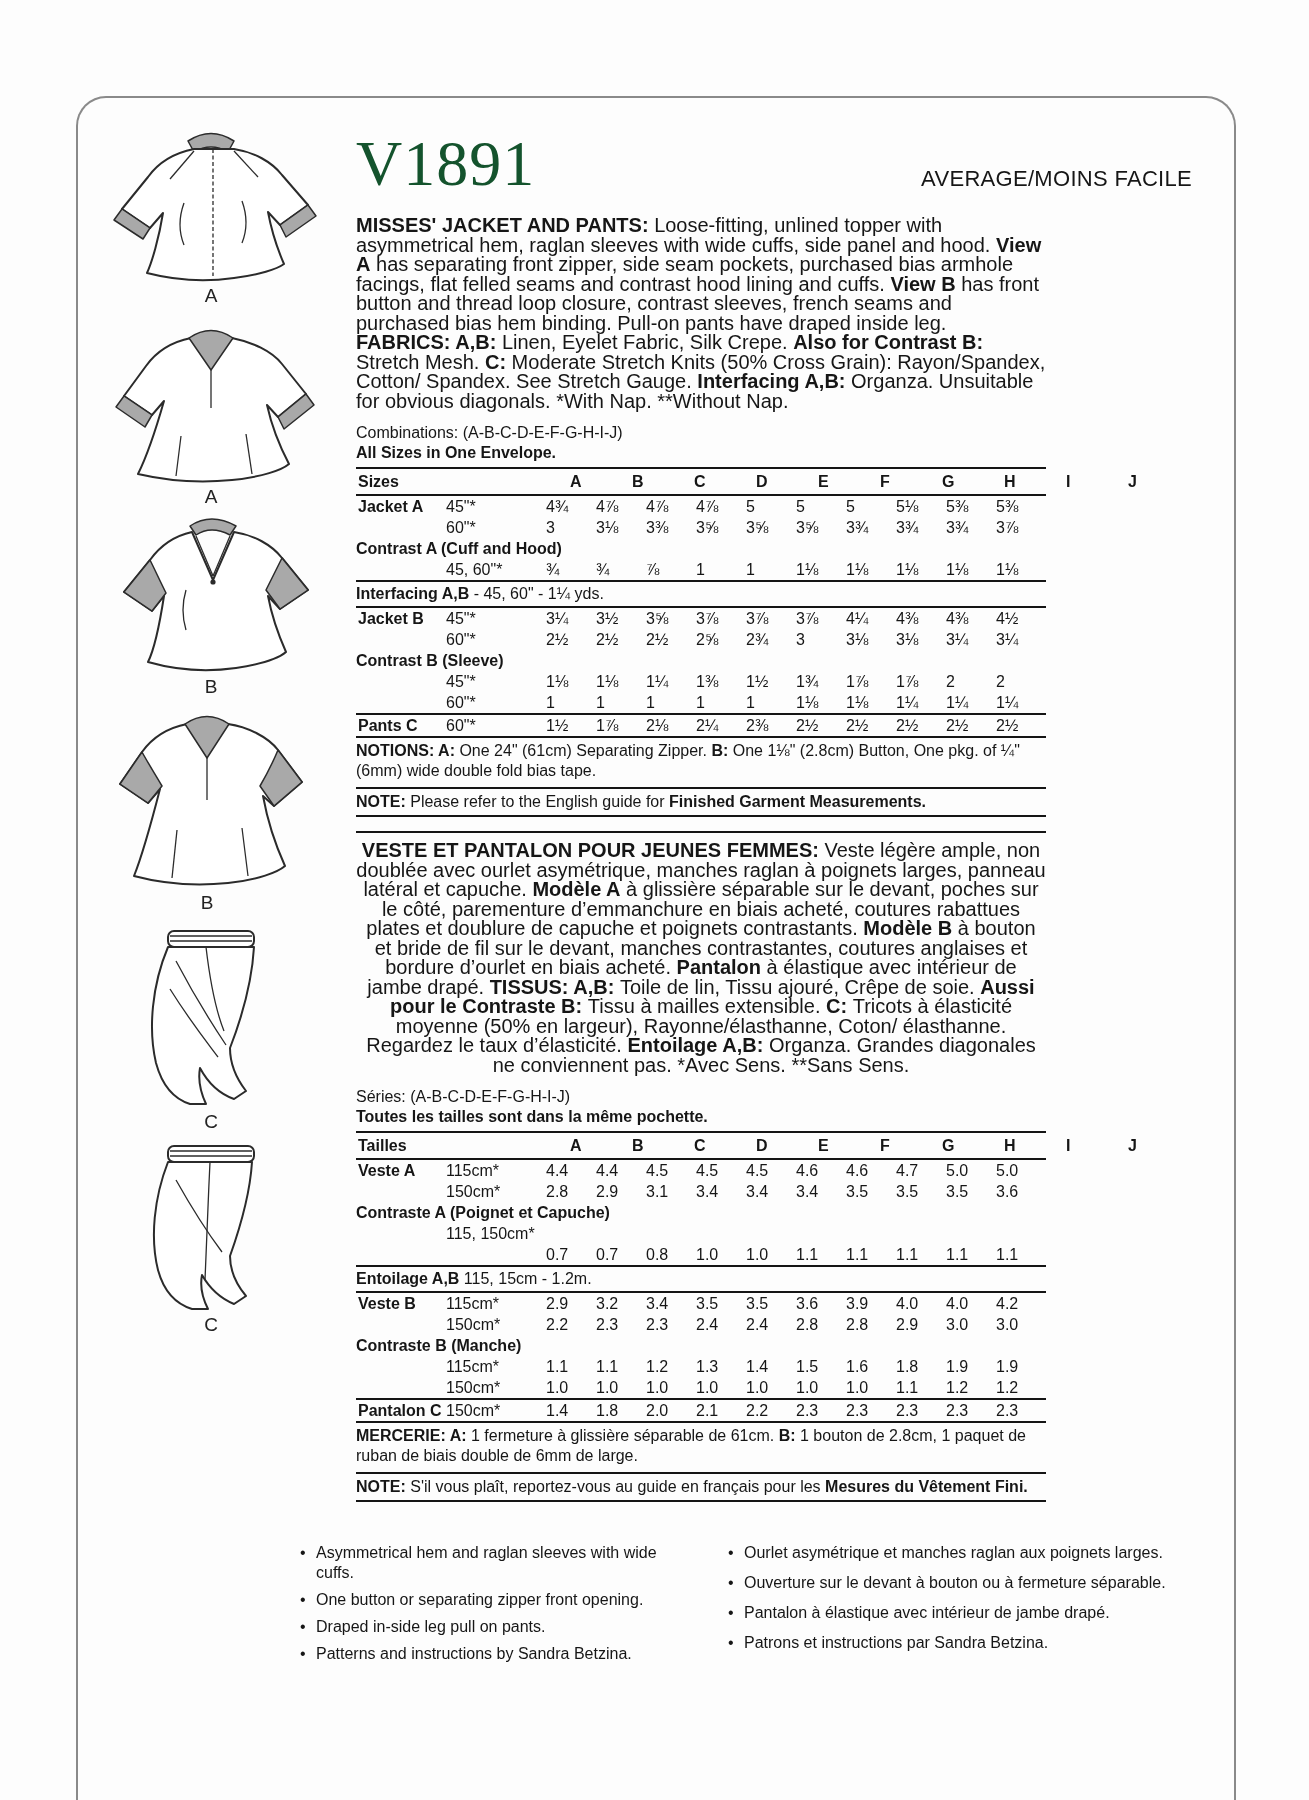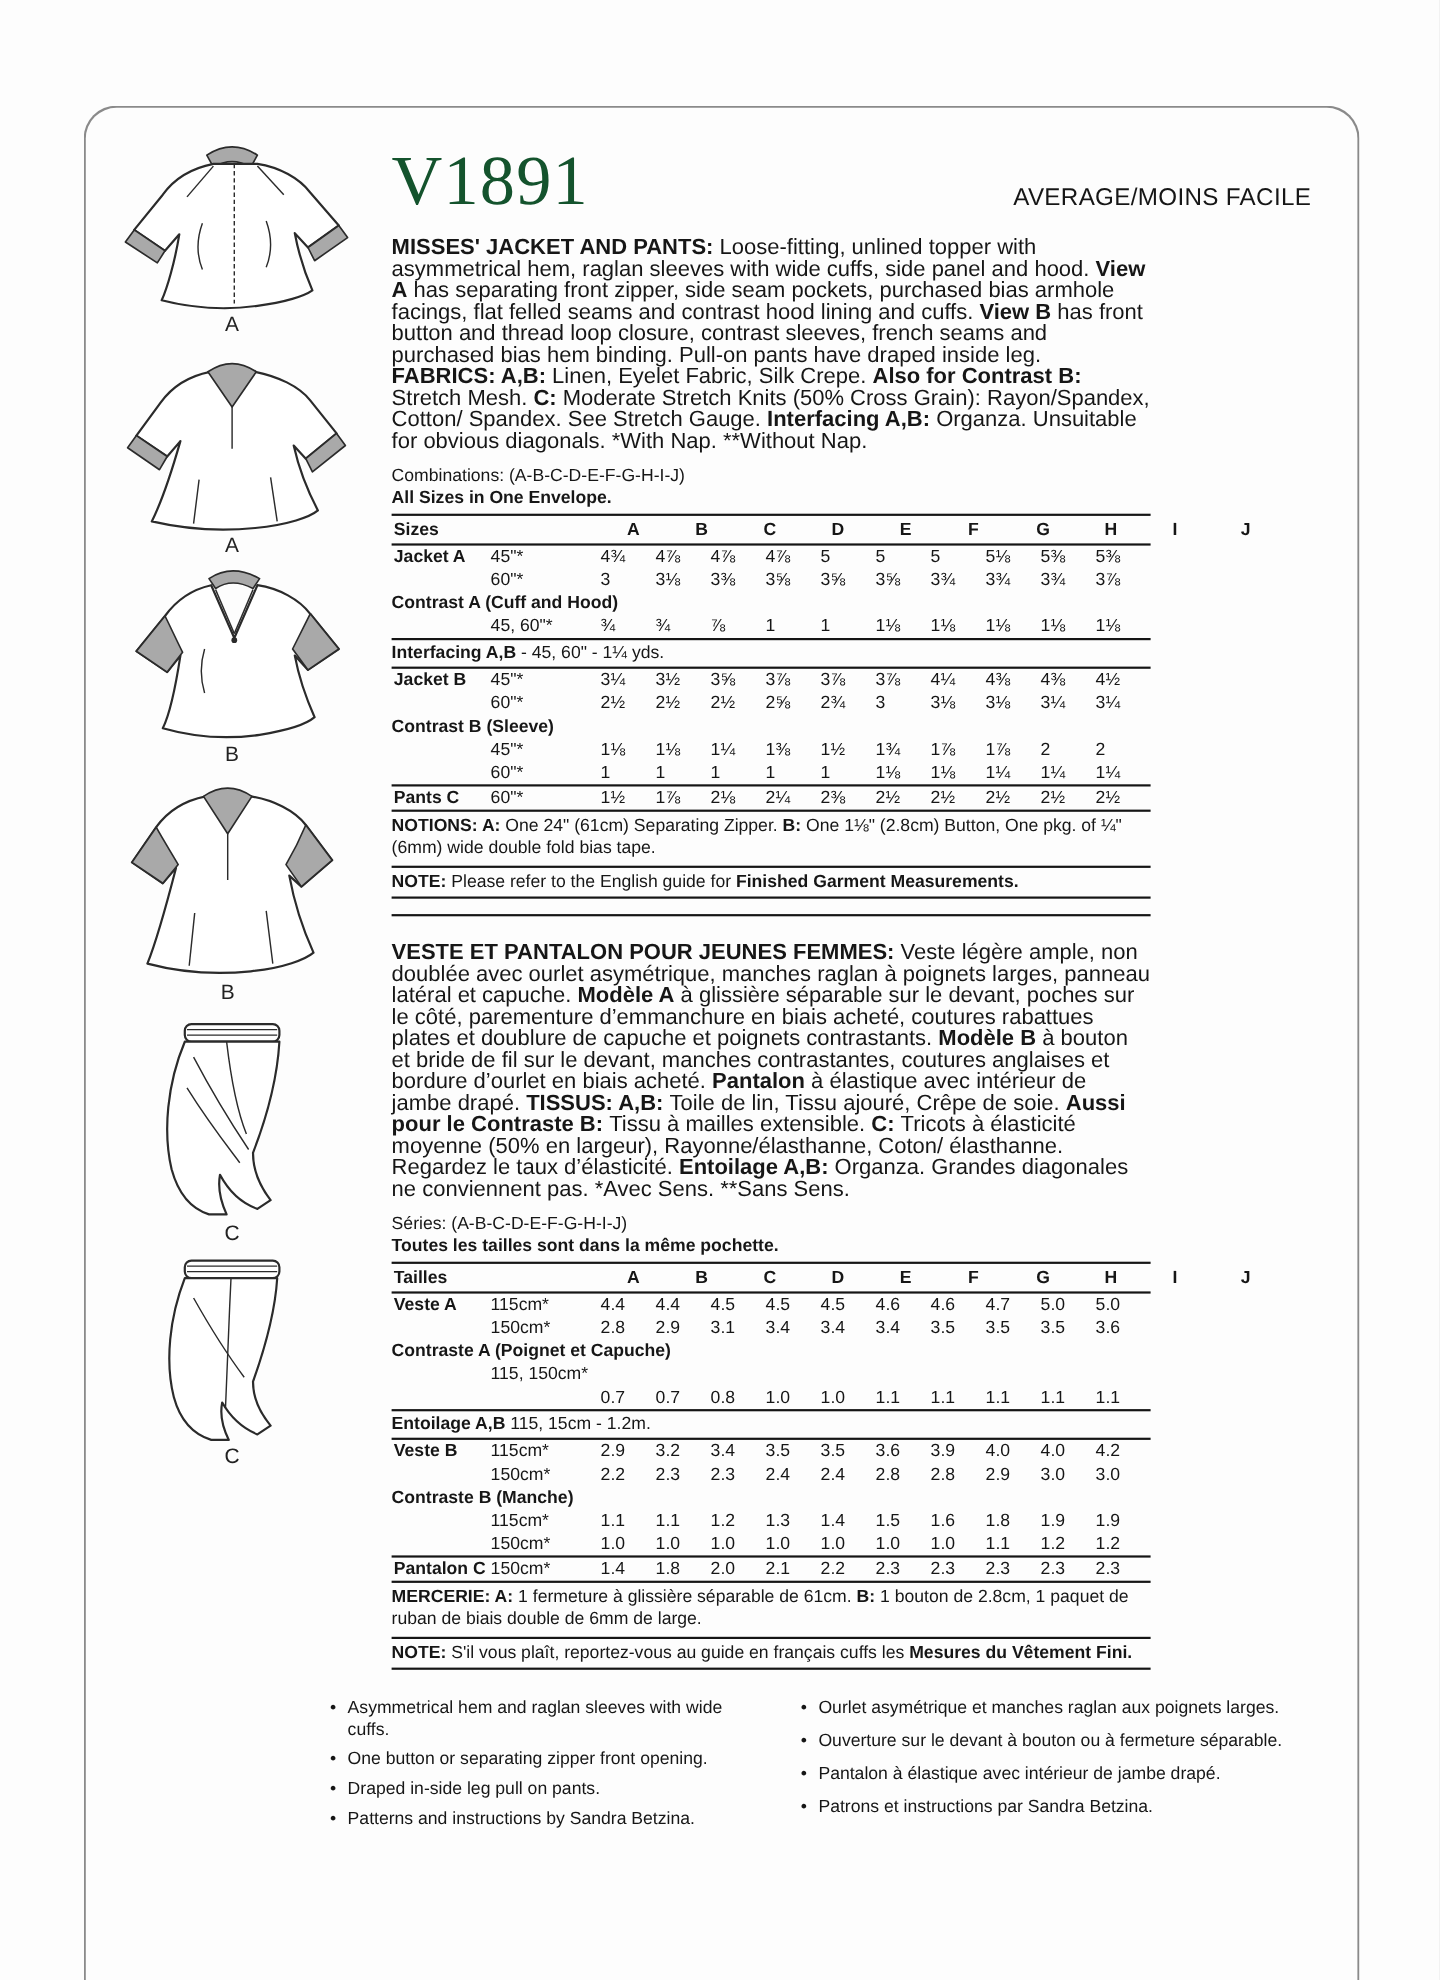--- a/index.html
+++ b/index.html
@@ -25,21 +25,21 @@
   .z{stroke-dasharray:4 2.5;}
   
   .content{position:absolute;left:356px;top:128px;width:836px;}
   .title-row{position:relative;height:80px;}
   .pattern-number{
     margin:0;font-family:"Liberation Serif",serif;font-weight:normal;
     font-size:64px;line-height:72px;letter-spacing:1px;color:#14532d;
   }
   .difficulty{position:absolute;right:0;bottom:16px;font-size:22px;letter-spacing:.3px;}
   .desc{width:690px;font-size:20px;line-height:19.5px;margin:8px 0 0 0;}
-  .desc.fr{border-top:2.5px solid #151515;margin-top:14px;padding-top:24px;}
+  .desc.fr{border-top:2.5px solid #151515;margin-top:14px;padding-top:8px;text-align:center;}
   .combos{width:690px;font-size:16px;line-height:20px;margin:12px 0 4px 0;}
   .size-table{width:690px;font-size:16px;margin-top:2px;}
   .st-row{display:grid;grid-template-columns:90px 100px repeat(10,50px);line-height:21px;}
   .st-head{line-height:25px;}
   .st-span{line-height:21px;}
   .st-note{line-height:24px;}
   .st-label{padding-left:2px;}
   .rt{border-top:2.5px solid #151515;gap:12px;}
   .rb{border-bottom:2.5px solid #151515;}
   .notions{width:690px;font-size:16px;line-height:20px;margin:3px 0 0 0;}
@@ -436,21 +436,21 @@
         <div class="st-val">2.2</div>
         <div class="st-val">2.3</div>
         <div class="st-val">2.3</div>
         <div class="st-val">2.3</div>
         <div class="st-val">2.3</div>
         <div class="st-val">2.3</div>
       </div>
     </div>
 
   <p class="notions"><span class="b">MERCERIE: A: </span><span>1 fermeture à glissière séparable de 61cm. </span><span class="b">B: </span><span>1 bouton de 2.8cm, 1 paquet de ruban de biais double de 6mm de large.</span></p>
-  <p class="note"><span class="b">NOTE: </span><span>S'il vous plaît, reportez-vous au guide en français cuffs les </span><span class="b">Mesures du Vêtement Fini.</span></p>
+  <p class="note"><span class="b">NOTE: </span><span>S'il vous plaît, reportez-vous au guide en français pour les </span><span class="b">Mesures du Vêtement Fini.</span></p>
 </main>
 
 <section class="bullets">
   <ul class="en">
       <li>Asymmetrical hem and raglan sleeves with wide cuffs.</li>
       <li>One button or separating zipper front opening.</li>
       <li>Draped in-side leg pull on pants.</li>
       <li>Patterns and instructions by Sandra Betzina.</li>
     </ul>
   <ul class="fr">

